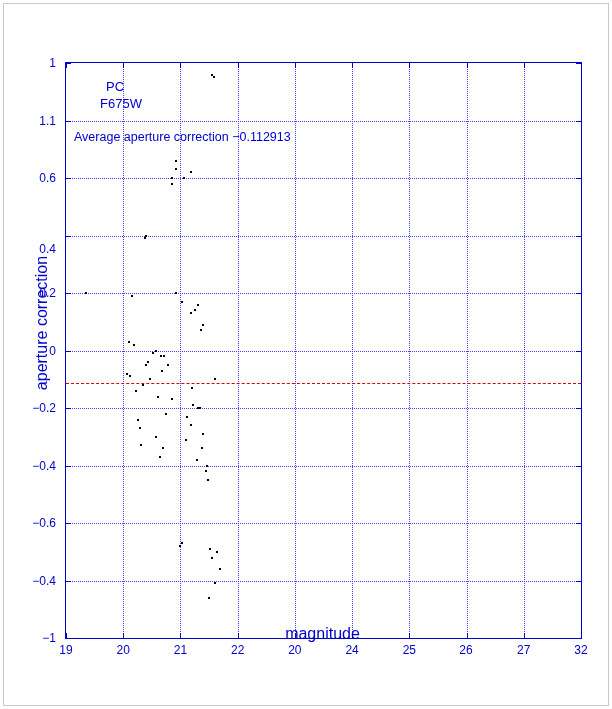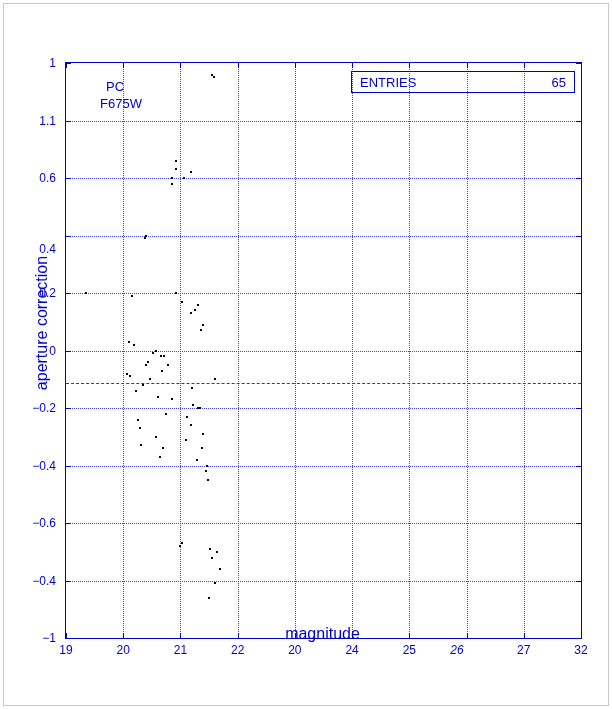--- a/index.html
+++ b/index.html
@@ -238,21 +238,21 @@
         <div class="ticky right" style="top: 0px;"></div>
       </div>
     <div id="xtick-labels">
         <div class="xlab" style="left: 0px;">19</div>
         <div class="xlab" style="left: 57.2222px;">20</div>
         <div class="xlab" style="left: 114.444px;">21</div>
         <div class="xlab" style="left: 171.667px;">22</div>
         <div class="xlab" style="left: 228.889px;">20</div>
         <div class="xlab" style="left: 286.111px;">24</div>
         <div class="xlab" style="left: 343.333px;">25</div>
-        <div class="xlab" style="left: 391px; font-style: italic;">26</div>
+        <div class="xlab" style="left: 400px;">26</div>
         <div class="xlab" style="left: 457.778px;">27</div>
         <div class="xlab" style="left: 515px;">32</div>
       </div>
     <div id="ytick-labels">
         <div class="ylab" style="top: 575px;">−1</div>
         <div class="ylab" style="top: 517.5px;">−0.4</div>
         <div class="ylab" style="top: 460px;">−0.6</div>
         <div class="ylab" style="top: 402.5px;">−0.4</div>
         <div class="ylab" style="top: 345px;">−0.2</div>
         <div class="ylab" style="top: 287.5px;">0</div>
@@ -326,24 +326,21 @@
         <div class="pt" style="left: 114.589px; top: 479.125px;"></div>
         <div class="pt" style="left: 113.444px; top: 482px;"></div>
         <div class="pt" style="left: 143.2px; top: 484.875px;"></div>
         <div class="pt" style="left: 150.067px; top: 487.75px;"></div>
         <div class="pt" style="left: 145.489px; top: 493.5px;"></div>
         <div class="pt" style="left: 152.928px; top: 505px;"></div>
         <div class="pt" style="left: 148.35px; top: 519.375px;"></div>
         <div class="pt" style="left: 142.056px; top: 533.75px;"></div>
       </div>
 
-    <div id="entries-box">
-      <span class="lbl">ENTRIES</span>
-      <span class="val">65</span>
-    </div>
 
     <div class="annot" id="det-label">PC</div>
     <div class="annot" id="filt-label">F675W</div>
+    <div class="annot" id="avg-label">Average aperture correction −0.112913</div>
   </div>
 
   <div id="xaxis-title">magnitude</div>
   <div id="yaxis-title">aperture correction</div>
 </div>
 
 </body></html>

